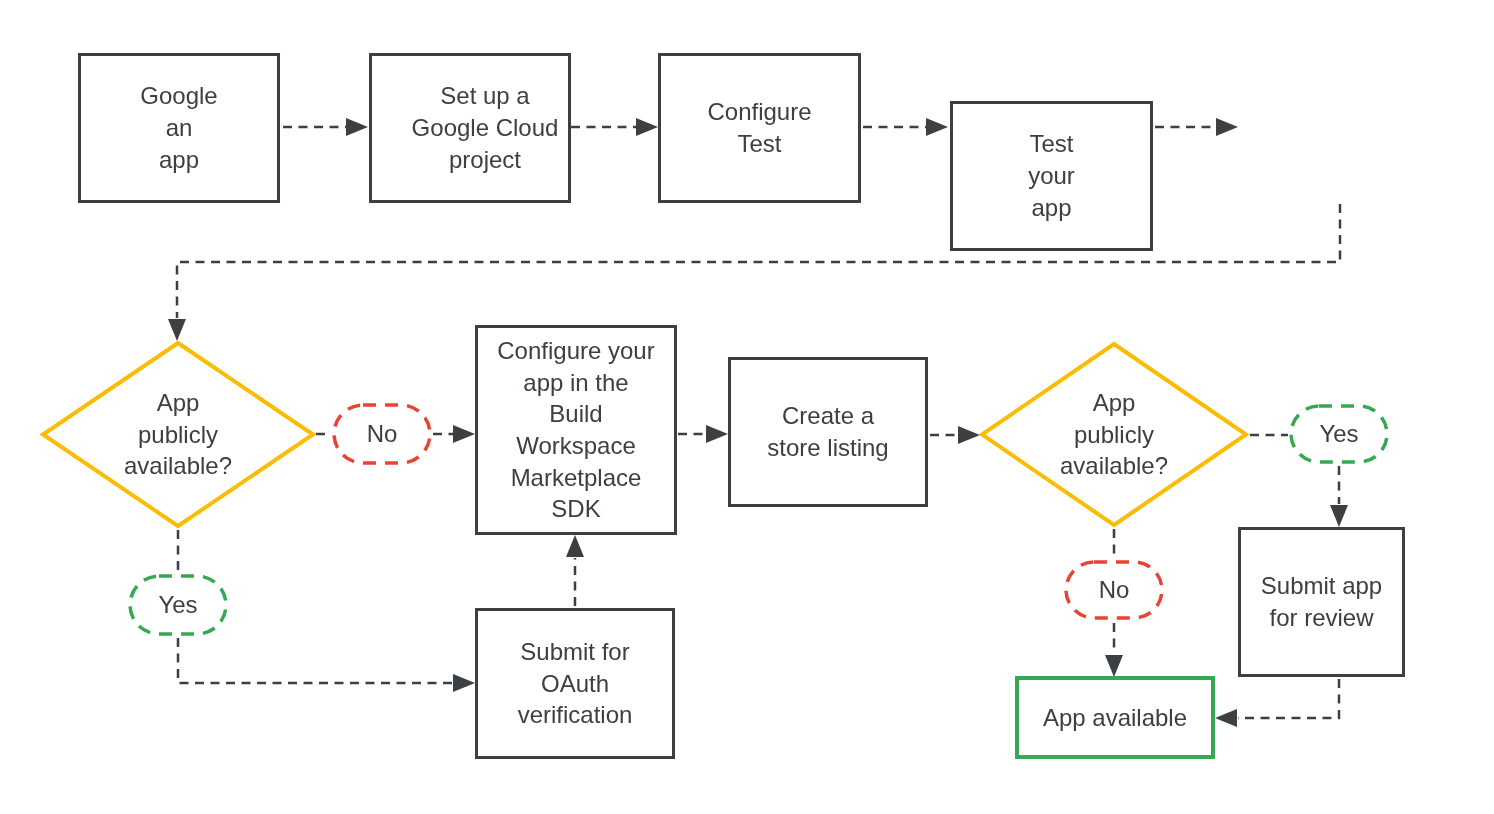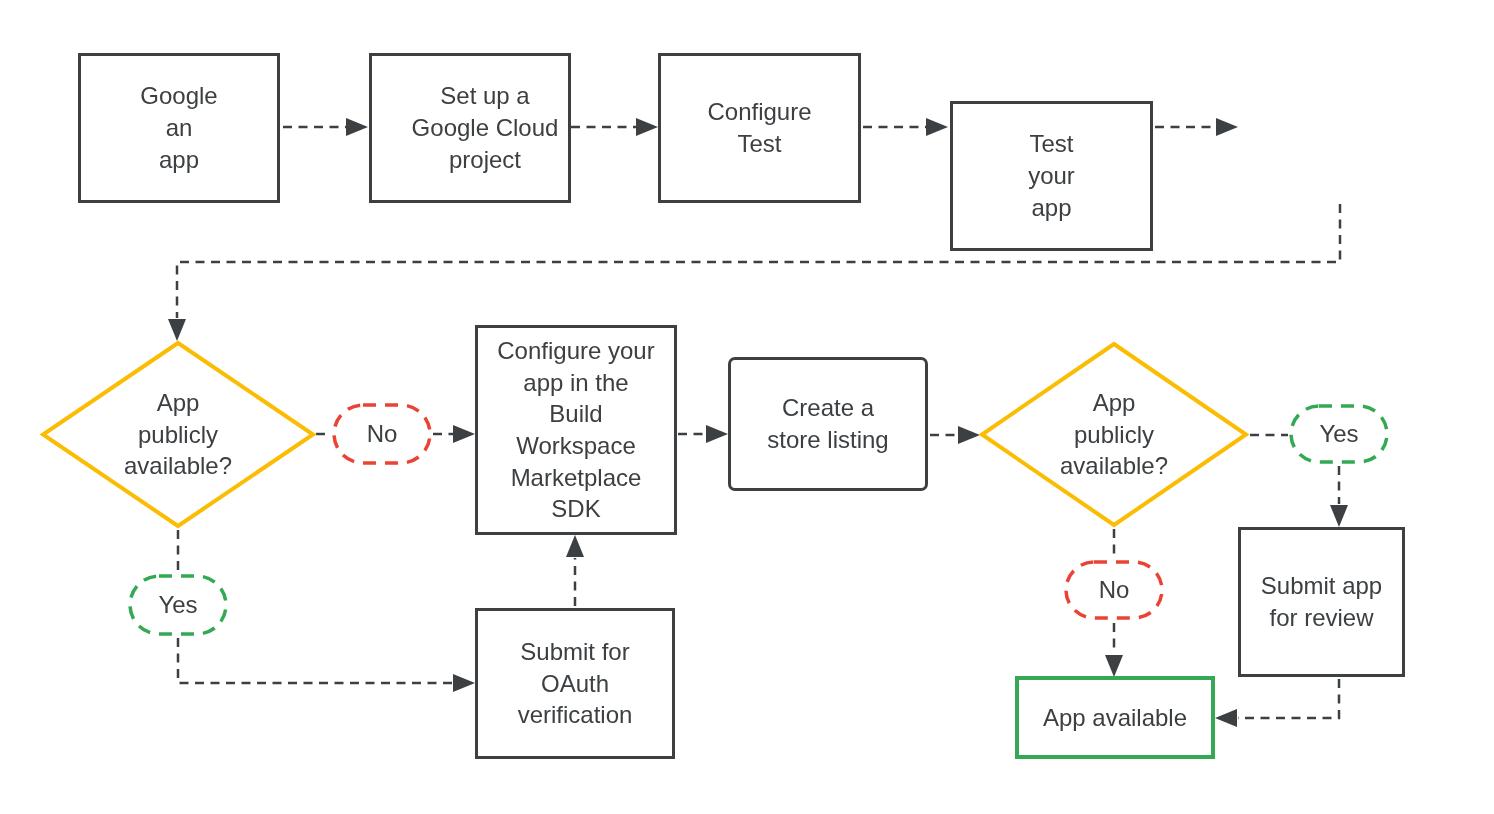--- a/index.html
+++ b/index.html
@@ -147,21 +147,21 @@
 Build
 Workspace
 Marketplace
 SDK</span>
   </div>
   <div class="node box" style="left:475px;top:608px;width:200px;height:151px;align-items:center;">
     <span class="lbl">Submit for
 OAuth
 verification</span>
   </div>
-  <div class="node box" style="left:728px;top:357px;width:200px;height:134px;border-radius:7px;">
+  <div class="node box" style="left:728px;top:357px;width:200px;height:150px;">
     <span class="lbl">Create a
 store listing</span>
   </div>
 
   <div class="shape-host" style="left:980px;top:342px;width:268px;height:185px;">
     <svg width="268" height="185" viewBox="0 0 268 185">
       <polygon class="diamond-poly" points="134,2 266,92.5 134,183 2,92.5"></polygon>
     </svg>
     <div class="shape-label">
       <span class="lbl">App

